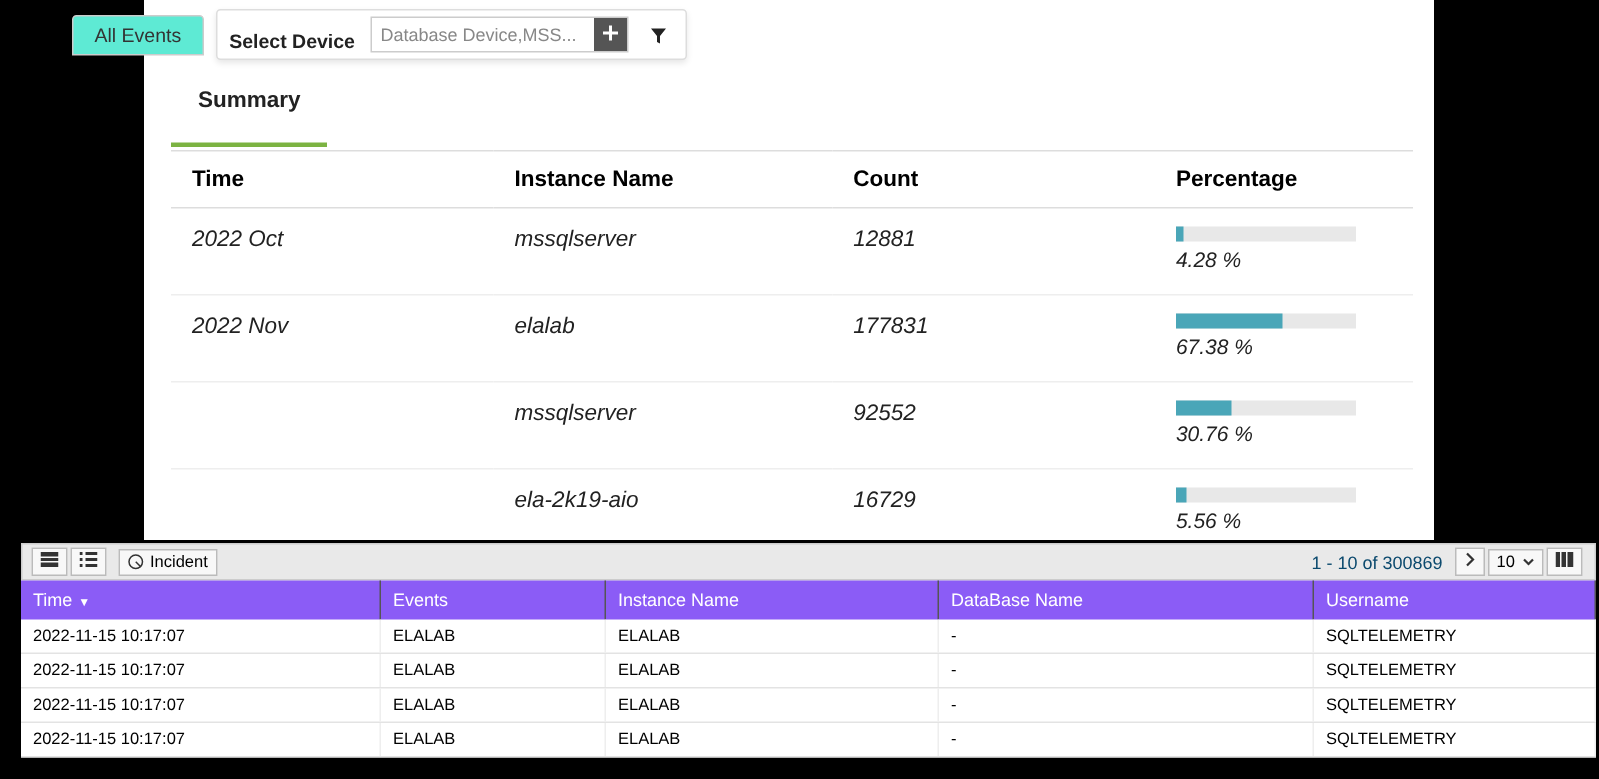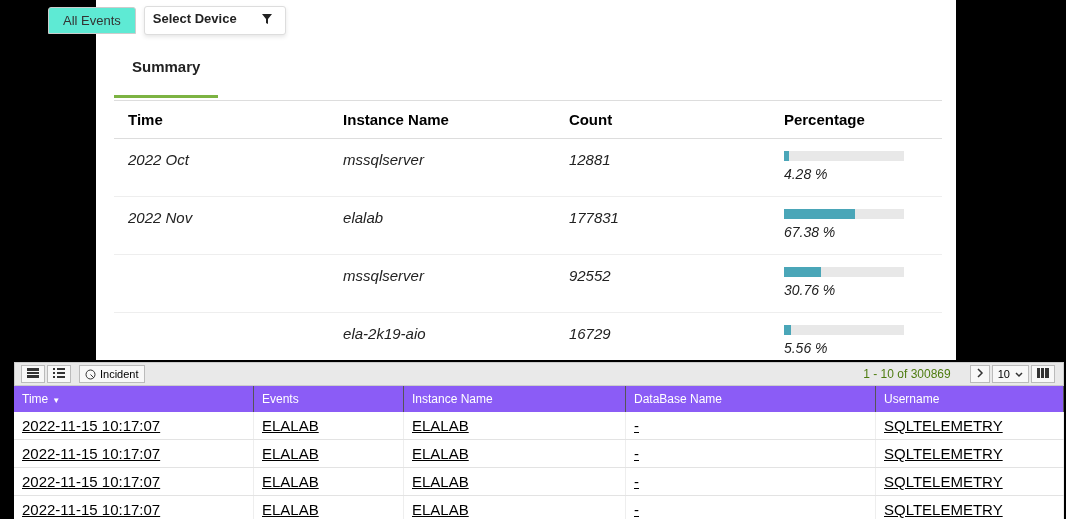--- a/index.html
+++ b/index.html
@@ -3,21 +3,21 @@
 <meta charset="utf-8">
 <style>
   * { box-sizing: border-box; margin: 0; padding: 0; font-family: -apple-system, "Segoe UI", Arial, sans-serif; }
   body { background: #000; width: 1066px; height: 519px; overflow: hidden; position: relative; }
 
   .top-white { background: #fff; position: absolute; left: 96px; top: 0; width: 860px; height: 360px; }
 
   
   .top-bar { position: absolute; top: 6px; left: 48px; display: flex; align-items: center; }
   .tab-all { background: #5eead4; border: 1px solid #ccc; border-radius: 3px 3px 0 0; padding: 5px 14px; font-size: 13px; color: #333; margin-right: 8px; }
-  .tab-select-panel { background: #fff; border: 1px solid #ddd; border-radius: 3px; display: flex; align-items: flex-start; padding: 4px 8px; box-shadow: 0 2px 4px rgba(0,0,0,.1); }
+  .tab-select-panel { background: #fff; border: 1px solid #ddd; border-radius: 3px; display: flex; align-items: flex-end; padding: 4px 8px; box-shadow: 0 2px 4px rgba(0,0,0,.1); }
   .tab-select-label { font-size: 13px; font-weight: 600; color: #222; margin-right: 10px; }
   .device-input-wrap { border: 1px solid #ccc; display: flex; align-items: center; }
   .device-input { border: none; padding: 4px 6px; font-size: 12px; width: 148px; color: #888; outline: none; }
   .add-btn { background: #555; color: #fff; border: none; width: 22px; height: 22px; font-size: 14px; line-height: 1; cursor: pointer; }
   .filter-btn { background: none; border: none; margin-left: 10px; font-size: 13px; cursor: pointer; color: #222; padding: 2px 4px; }
 
   
   .summary-panel { position: absolute; top: 48px; left: 114px; width: 828px; }
   .summary-tab { display: inline-block; padding: 10px 18px 20px; font-size: 15px; font-weight: 700; color: #222; border-bottom: 3px solid #7cb342; }
   .sum-table { width: 100%; border-collapse: collapse; margin-top: 2px; }
@@ -30,41 +30,49 @@
   .bar-outer { width: 120px; height: 10px; background: #e8e8e8; position: relative; margin-bottom: 4px; }
   .bar-inner { height: 100%; background: #4aa6b8; }
   .pct-text { font-size: 14px; color: #222; }
 
   
   .grid-wrap { position: absolute; top: 362px; left: 14px; right: 2px; background: #fff; }
   .grid-toolbar { background: #e9e9e9; border: 1px solid #ccc; display: flex; align-items: center; padding: 2px 6px; font-size: 12px; }
   .tl-btn { background: #f8f8f8; border: 1px solid #bbb; padding: 2px 5px; margin-right: 2px; cursor: pointer; font-size: 11px; }
   .incident-btn { display: flex; align-items: center; gap: 4px; margin-left: 6px; }
   .spacer { flex: 1; }
-  .pager-text { font-size: 12px; color: #4d7c0f; margin-right: 19px; }
+  .pager-text { font-size: 12px; color: #0c4a6e; margin-right: 8px; }
   .grid-head { background: #8b5cf6; color: #fff; display: flex; font-size: 12px; }
   .grid-head > div { padding: 6px 8px; border-right: 1px solid #555; }
-  .grid-body .row { display: flex; font-size: 15px; border-bottom: 1px solid #e3e3e3; text-decoration: underline; }
+  .grid-body .row { display: flex; font-size: 11px; border-bottom: 1px solid #e3e3e3; }
   .grid-body .row > div { padding: 5px 8px; border-right: 1px solid #eee; overflow: hidden; white-space: nowrap; }
   .c-time { width: 240px; }
   .c-dev { width: 150px; }
   .c-inst { width: 222px; }
   .c-db { width: 250px; }
   .c-user { flex: 1; }
   .sort-ind { font-size: 8px; margin-left: 4px; }
 </style>
 </head>
 <body>
 
 <div class="top-white"></div>
 
 <div class="top-bar">
   <div class="tab-all">All Events</div>
   <div class="tab-select-panel">
     <span class="tab-select-label">Select Device</span>
+    <span class="device-input-wrap">
+      <input class="device-input" readonly="" value="Database Device,MSS..." style="">
+      <button class="add-btn">
+        <svg width="12" height="12" viewBox="0 0 12 12">
+            <path d="M5 1h2v4h4v2H7v4H5V7H1V5h4z" fill="#fff"></path>
+          </svg>
+      </button>
+    </span>
     <button class="filter-btn">
       <svg width="12" height="12" viewBox="0 0 12 12">
           <path d="M1 1h10L7 6v5L5 10V6z" fill="#222"></path>
         </svg>
     </button>
   </div>
 </div>
 
 <div class="summary-panel">
   <div class="summary-tab">Summary</div>

